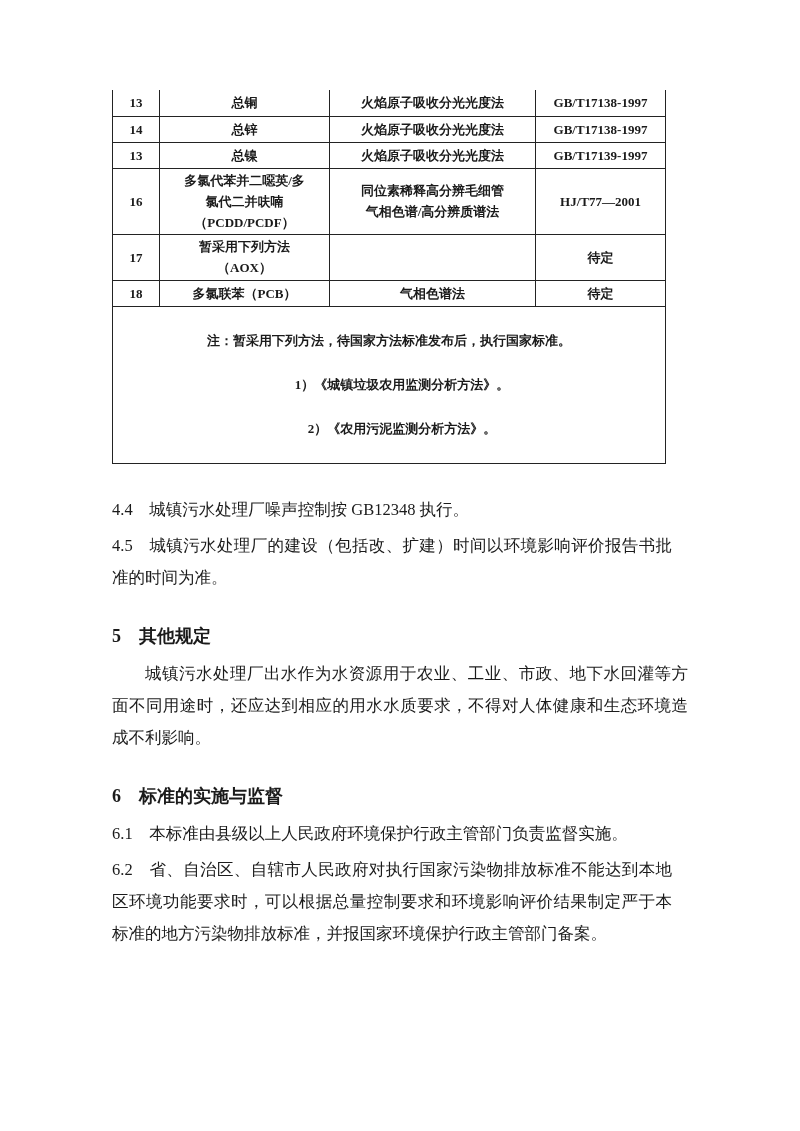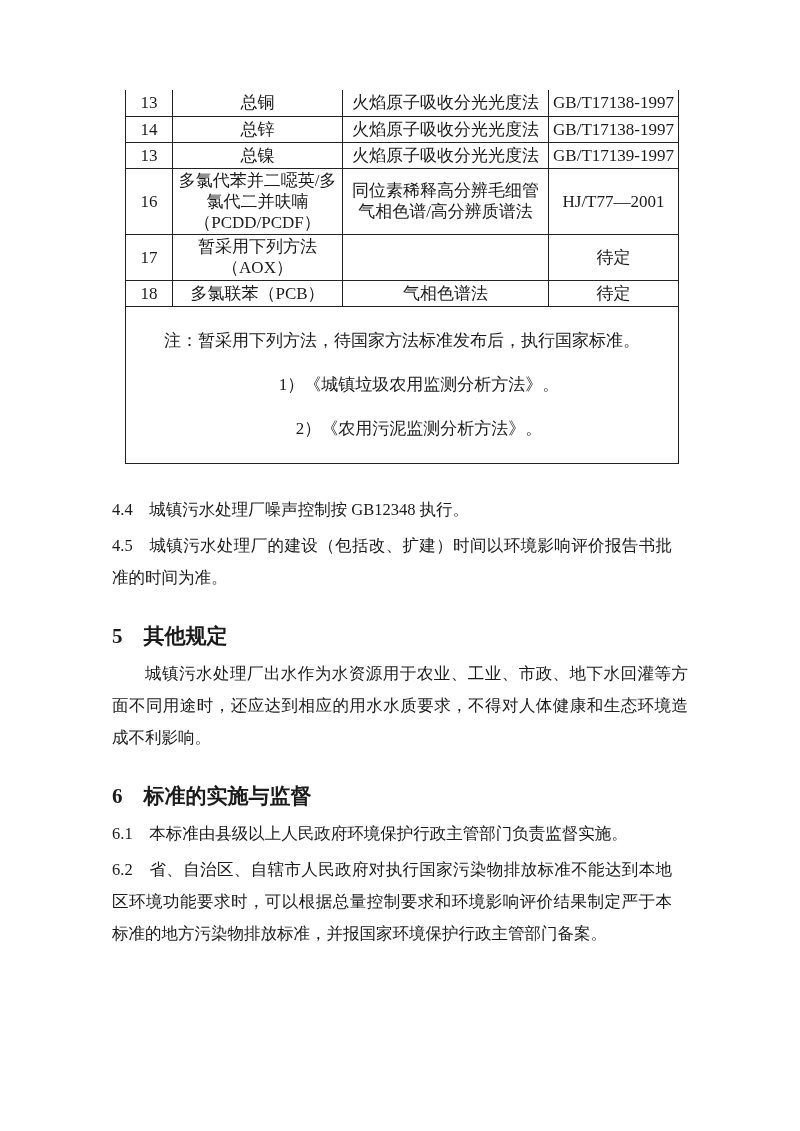--- a/index.html
+++ b/index.html
@@ -21,24 +21,24 @@
     background: #ffffff;
     box-sizing: border-box;
     padding: 90px 112px 0 112px;
   }
 
   
   table.std-table {
     border-collapse: collapse;
     table-layout: fixed;
     width: 553px;
-    margin-left: 13px;
-    font-size: 17px;
+    font-size: 13px;
     line-height: 21px;
     color: #1b1b1b;
+    font-weight: bold;
   }
   table.std-table td {
     border: 1.6px solid #232323;
     text-align: center;
     vertical-align: middle;
     padding: 1px 4px;
     box-sizing: border-box;
     white-space: pre-line;
   }
   
@@ -73,21 +73,21 @@
   }
   .para {
     margin: 0 16px 4px 0;
   }
   .para .clause-num {
     margin-right: 1em;
   }
   .section-heading {
     font-weight: bold;
     margin: 26px 0 6px 0;
-    font-size: 21px;
+    font-size: 18px;
   }
   .section-heading .section-num {
     margin-right: 1em;
   }
   .indent-para {
     text-indent: 2em;
     margin: 0 0 4px 0;
   }
   .after-table { margin-top: 30px; }
 </style>

